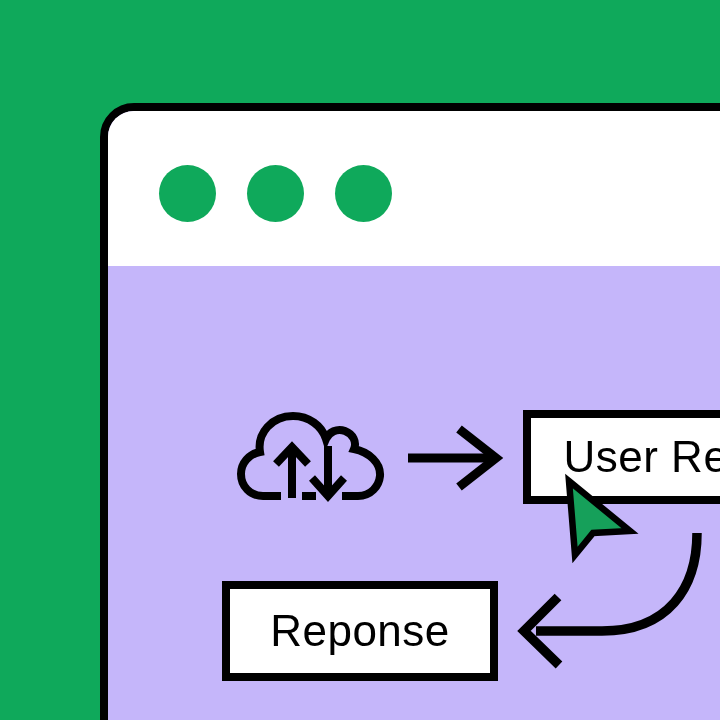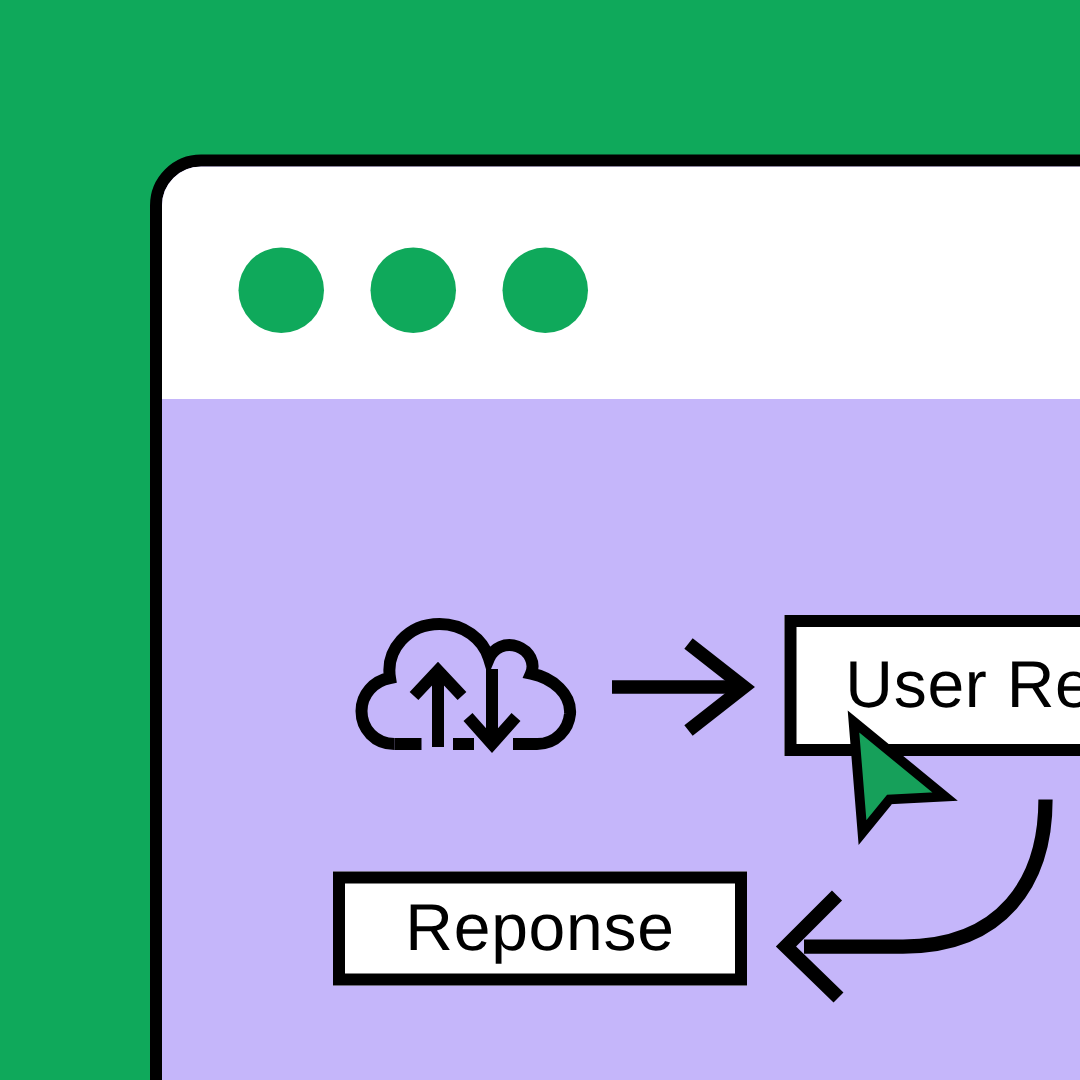--- a/index.html
+++ b/index.html
@@ -47,21 +47,21 @@
   .flow-box {
     position: absolute;
     background: var(--box-white, #FFFFFF);
     border: 8px solid var(--line-black, #000000);
     display: flex; align-items: center; justify-content: center;
     font-size: 44px; color: var(--line-black, #000000);
     white-space: nowrap;
     letter-spacing: 0.5px;
   }
   #request-box  { left: 415px; top: 144px; width: 356px; height: 94px; }
-  #response-box { left: 114px; top: 315px; width: 276px; height: 76px; }
+  #response-box { left: 114px; top: 315px; width: 276px; height: 100px; }
   #cloud-icon   { left: 128px; top: 140px; }
   #flow-arrow   { left: 292px; top: 154px; }
   #cursor-icon  { left: 447px; top: 204px; }
   #return-arrow { left: 402px; top: 254px; }
 </style>
 </head>
 <body>
 
 <div class="stage">
 

